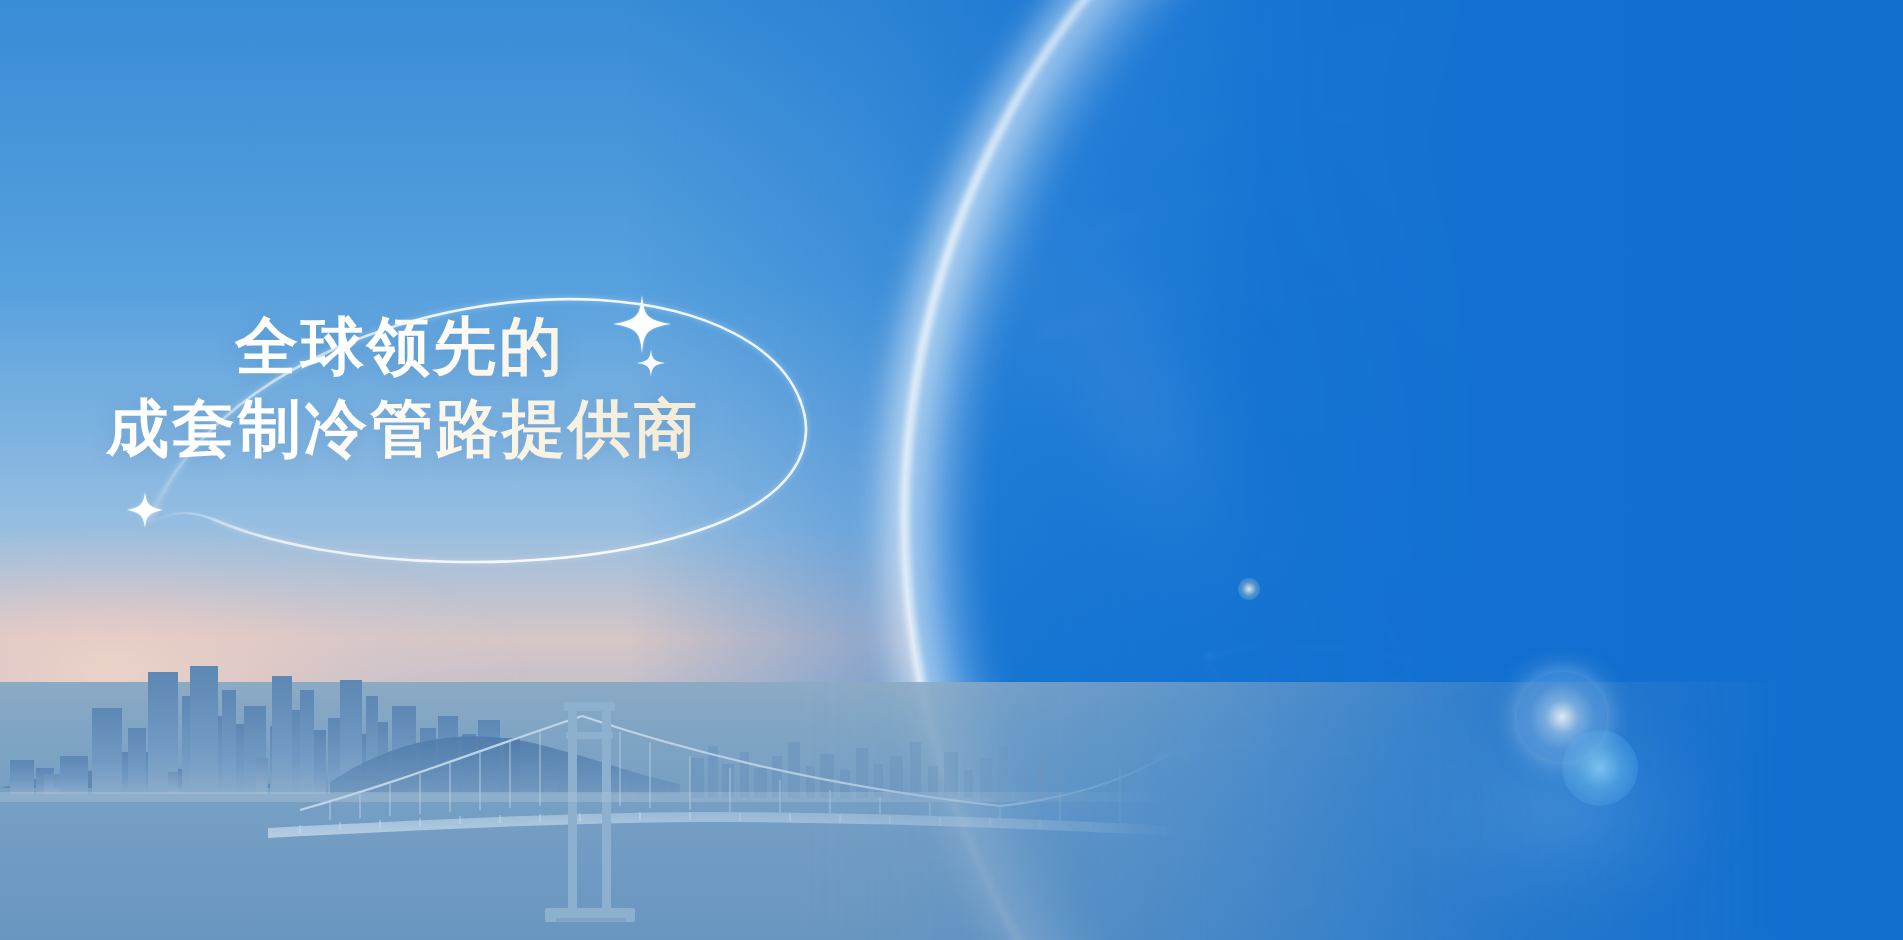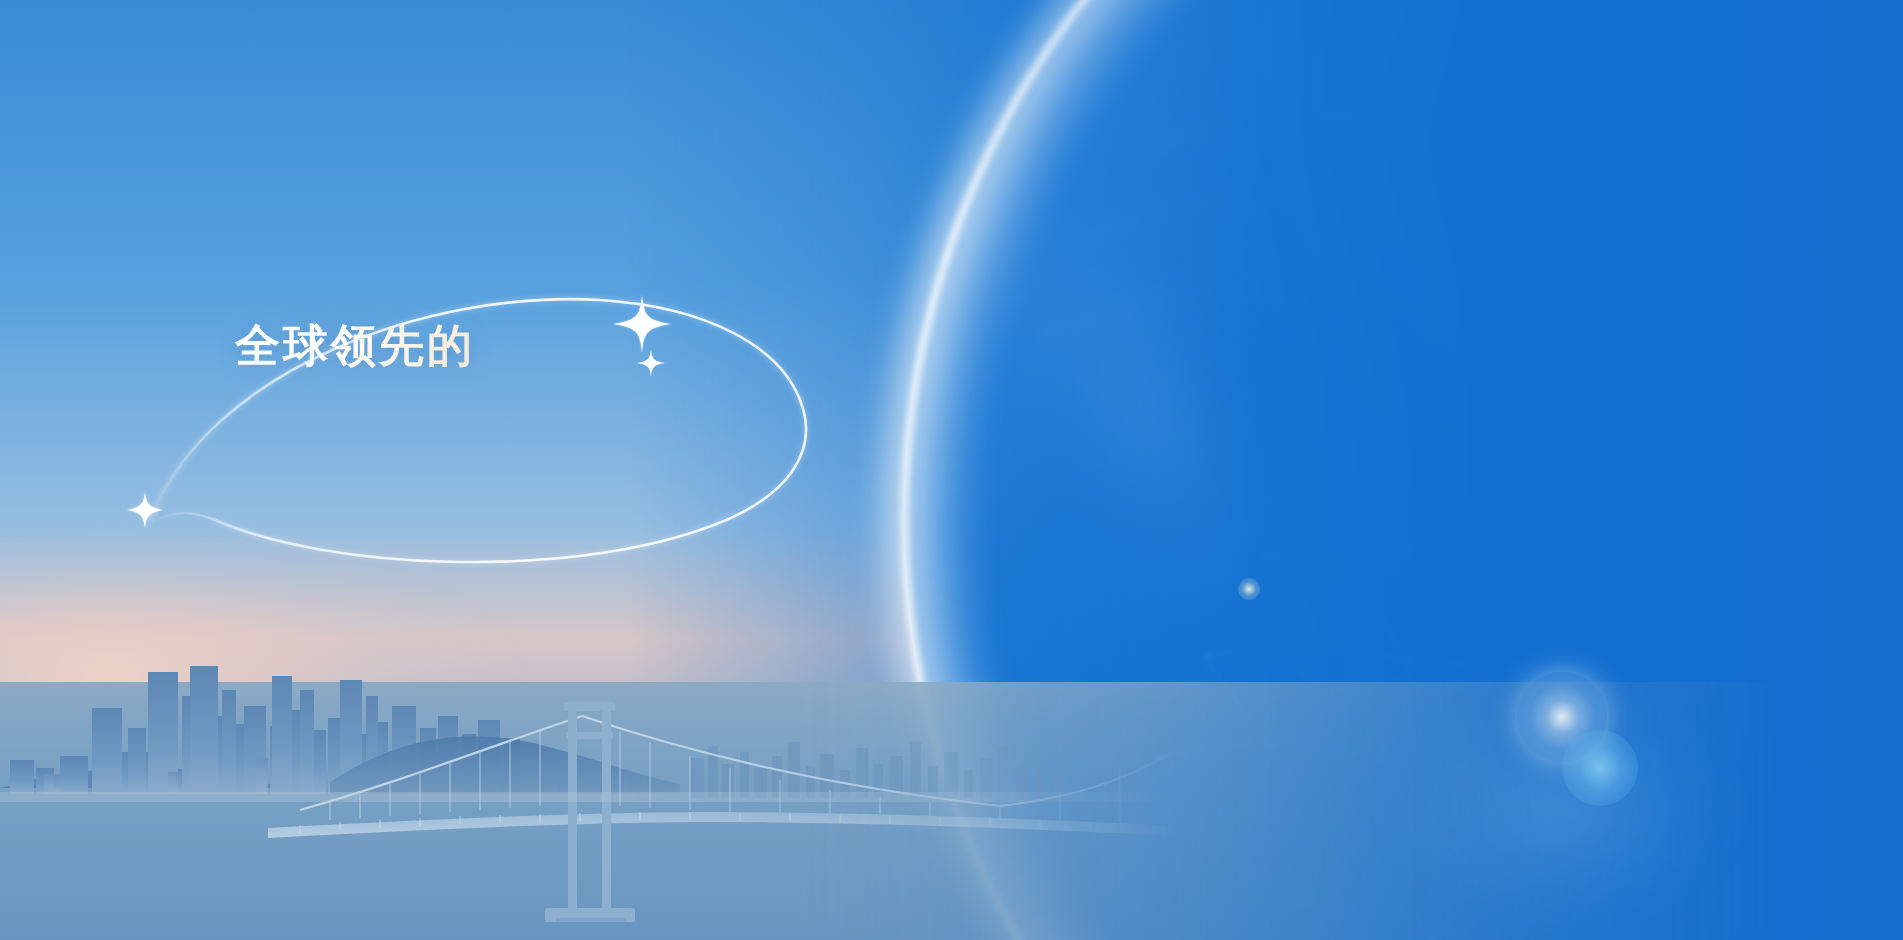--- a/index.html
+++ b/index.html
@@ -158,21 +158,21 @@
     mask-image:linear-gradient(to right, #000 0%, #000 42%, rgba(0,0,0,.65) 62%, rgba(0,0,0,.22) 80%, transparent 94%);
   }
 
   
   .headline{
     position:absolute; left:106px; top:310px;
     z-index:30;
     user-select:none;
   }
   .hl-line{
-    font-size:45px;
+    font-size:63px;
     font-weight:700;
     letter-spacing:3px;
     line-height:72px;
     white-space:nowrap;
     background:linear-gradient(100deg,#ffffff 0%, #ffffff 34%, #fbf6ea 62%, #f3ead6 100%);
     -webkit-background-clip:text; background-clip:text;
     -webkit-text-fill-color:transparent; color:transparent;
     text-shadow:none;
     filter:drop-shadow(0 2px 10px rgba(40,90,150,0.18));
   }
@@ -591,20 +591,21 @@
           <feGaussianBlur stdDeviation="2.5"></feGaussianBlur>
         </filter>
     </defs>
 
     <path d="M150 520 C 210 368, 430 290, 600 300 C 710 307, 780 348, 800 400" fill="none" stroke="url(#sw1)" stroke-width="2.6" stroke-linecap="round" opacity=".95"></path>
     <path d="M150 520 C 210 368, 430 290, 600 300 C 710 307, 780 348, 800 400" fill="none" stroke="#ffffff" stroke-width="6" stroke-linecap="round" opacity=".18" filter="url(#swglow)"></path>
   </svg>
 
   <div class="headline">
     <div class="hl-line l1">全球领先的</div>
+    <div class="hl-line l2">成套制冷管路提供商</div>
   </div>
 
   <svg class="orbit orbit-front" viewBox="0 0 1903 940">
     <defs>
       <linearGradient id="sw2" x1="1" y1="0" x2="0" y2="1">
         <stop offset="0%" stop-color="#ffffff" stop-opacity=".95"></stop>
         <stop offset="45%" stop-color="#ffffff" stop-opacity=".95"></stop>
         <stop offset="85%" stop-color="#ffffff" stop-opacity=".85"></stop>
         <stop offset="100%" stop-color="#ffffff" stop-opacity=".6"></stop>
       </linearGradient>

